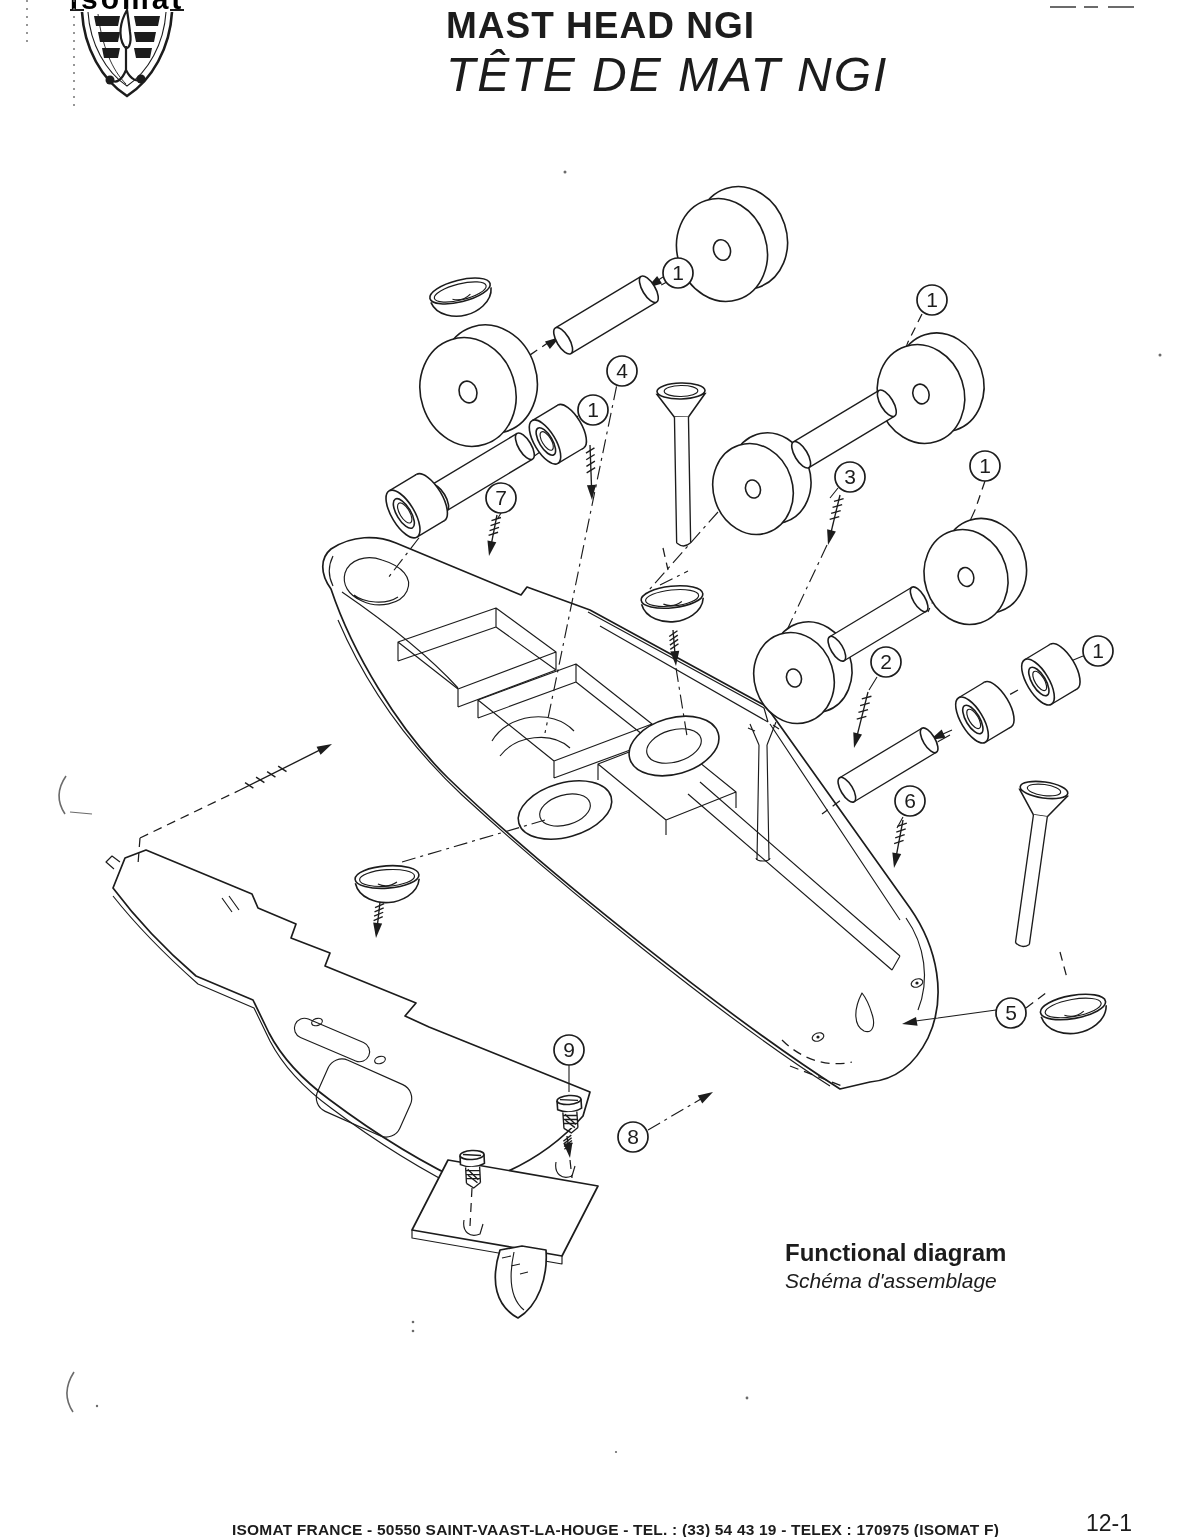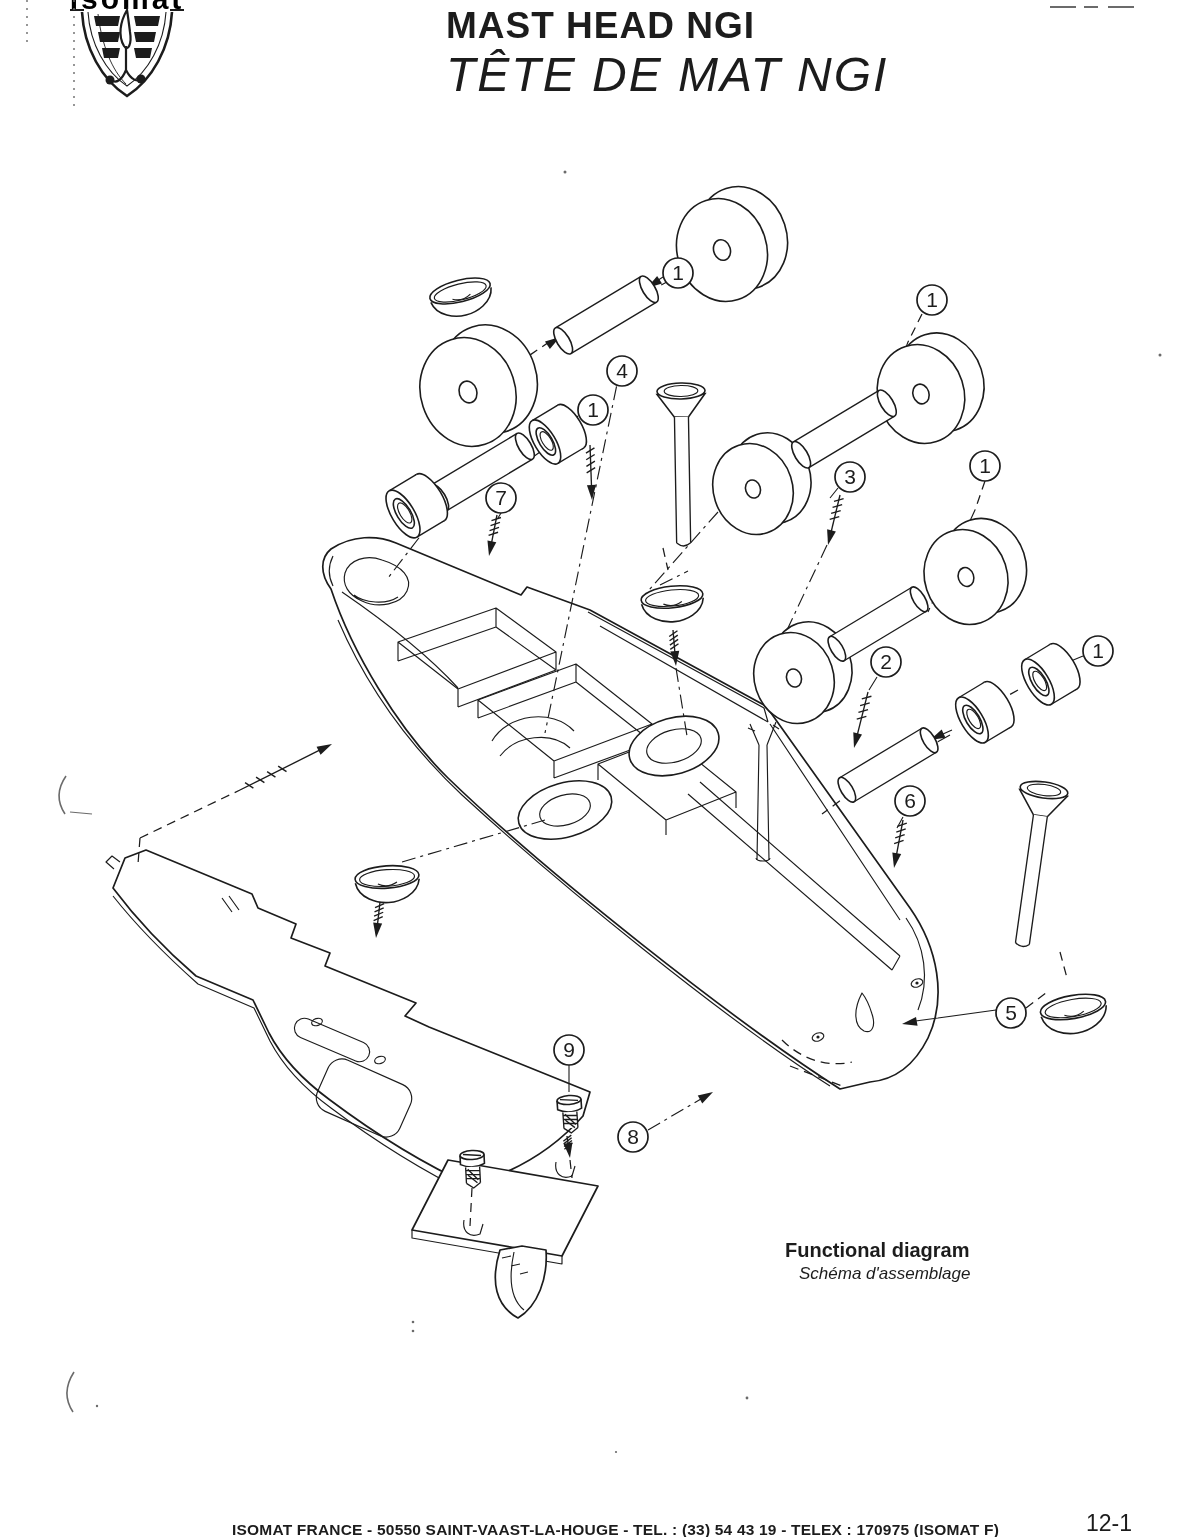--- a/index.html
+++ b/index.html
@@ -19,22 +19,22 @@
   .sl{fill:none;stroke:#1c1c1c;stroke-width:1.1;}
   .ink{fill:#1c1c1c;stroke:none;}
   .art{stroke:#6b6b6b;fill:none;}
   .co-circle{fill:#ffffff;stroke:#1c1c1c;stroke-width:1.7;}
   .co-num{font-family:"Liberation Sans",sans-serif;font-size:21px;fill:#1c1c1c;text-anchor:middle;}
   #logo{position:absolute;left:68px;top:0;width:118px;height:104px;}
   #title-block{position:absolute;left:446px;top:6px;line-height:1.08;white-space:nowrap;}
   #title-en{font-size:37px;font-weight:700;letter-spacing:1px;}
   #title-fr{font-size:48px;font-style:italic;letter-spacing:2px;margin-top:3px;}
   #caption-block{position:absolute;left:785px;top:1238px;line-height:1.25;white-space:nowrap;}
-  #caption-en{font-size:20px;font-weight:700;}
-  #caption-fr{font-size:17px;font-style:italic;margin-left:14px;}
+  #caption-en{font-size:24px;font-weight:700;}
+  #caption-fr{font-size:21px;font-style:italic;}
   #footer-line{position:absolute;left:232px;top:1521px;font-size:15.5px;font-weight:700;white-space:nowrap;letter-spacing:.2px;}
   #page-num{position:absolute;left:1086px;top:1510px;font-size:23px;}
   #logo-word{font:700 30px "Liberation Sans",sans-serif;letter-spacing:3px;}
 </style>
 </head>
 <body>
 
 <div id="page">
 
   <div id="logo">

